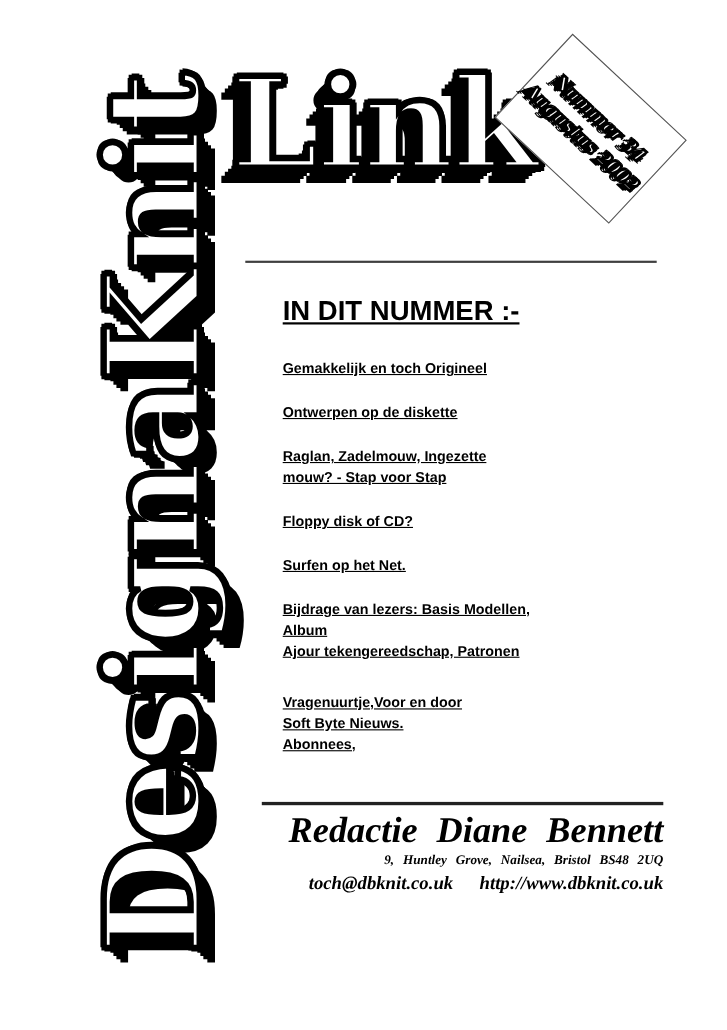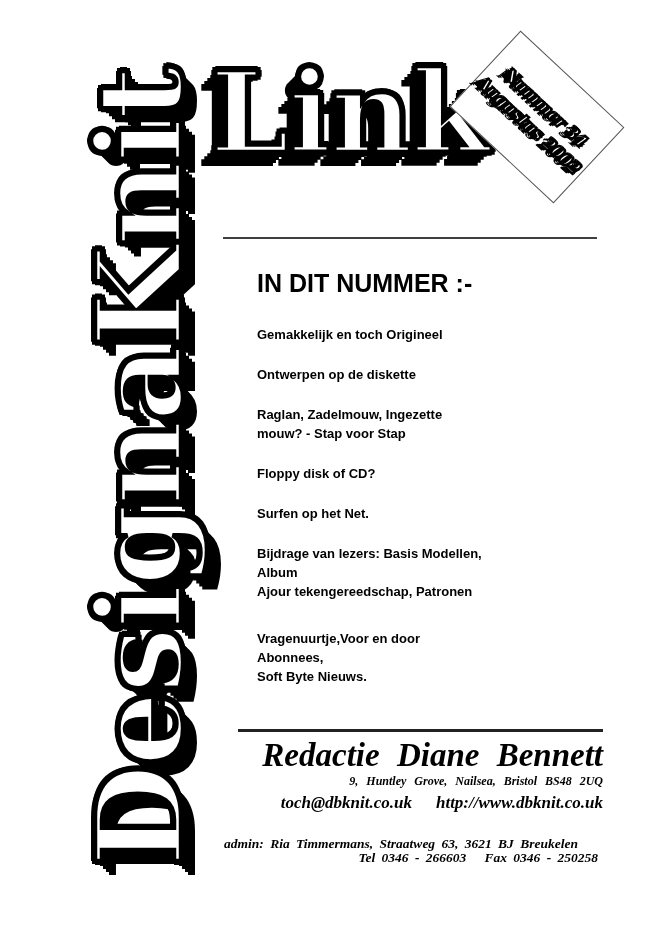--- a/index.html
+++ b/index.html
@@ -84,20 +84,21 @@
     width: 365px; height: 3px;
     background: #222222;
   }
 
   
   .contents {
     position: absolute;
     left: 257px; top: 271px;
     width: 360px;
     color: #000000;
+    text-decoration: underline;
   }
   .toc-heading {
     font-size: 25px; font-weight: bold;
     line-height: 1; margin: 0 0 29px 0;
   }
   .toc-item {
     font-size: 13px; font-weight: bold;
     line-height: 19px;
     margin: 0 0 21px 0;
   }
@@ -177,35 +178,29 @@
     </p>
 
     <p class="toc-item">
       <span class="ln">Bijdrage van lezers: Basis Modellen,</span>
       <span class="ln">Album</span>
       <span class="ln">Ajour tekengereedschap, Patronen</span>
     </p>
 
     <p class="toc-item gap-before">
       <span class="ln">Vragenuurtje,Voor en door</span>
+      <span class="ln">Soft Byte Nieuws.</span>
       <span class="ln">Abonnees,</span>
-      <span class="ln">Soft Byte Nieuws.</span>
     </p>
   </div>
 
   <div class="rule-thick"></div>
 
   <div class="editor-block">
     <div class="editor-title">Redactie Diane Bennett</div>
     <div class="editor-address">9, Huntley Grove, Nailsea, Bristol BS48  2UQ</div>
     <div class="editor-contact">
       <span class="email">toch@dbknit.co.uk</span><span class="website">http://www.dbknit.co.uk</span>
     </div>
   </div>
 
-  <div class="admin-block">
-    <div class="admin-line">admin: Ria Timmermans, Straatweg 63, 3621 BJ Breukelen</div>
-    <div class="admin-telfax">
-      <span class="tel">Tel 0346 - 266603</span><span class="fax">Fax 0346 - 250258</span>
-    </div>
-  </div>
 
 </div>
 
 </body></html>

